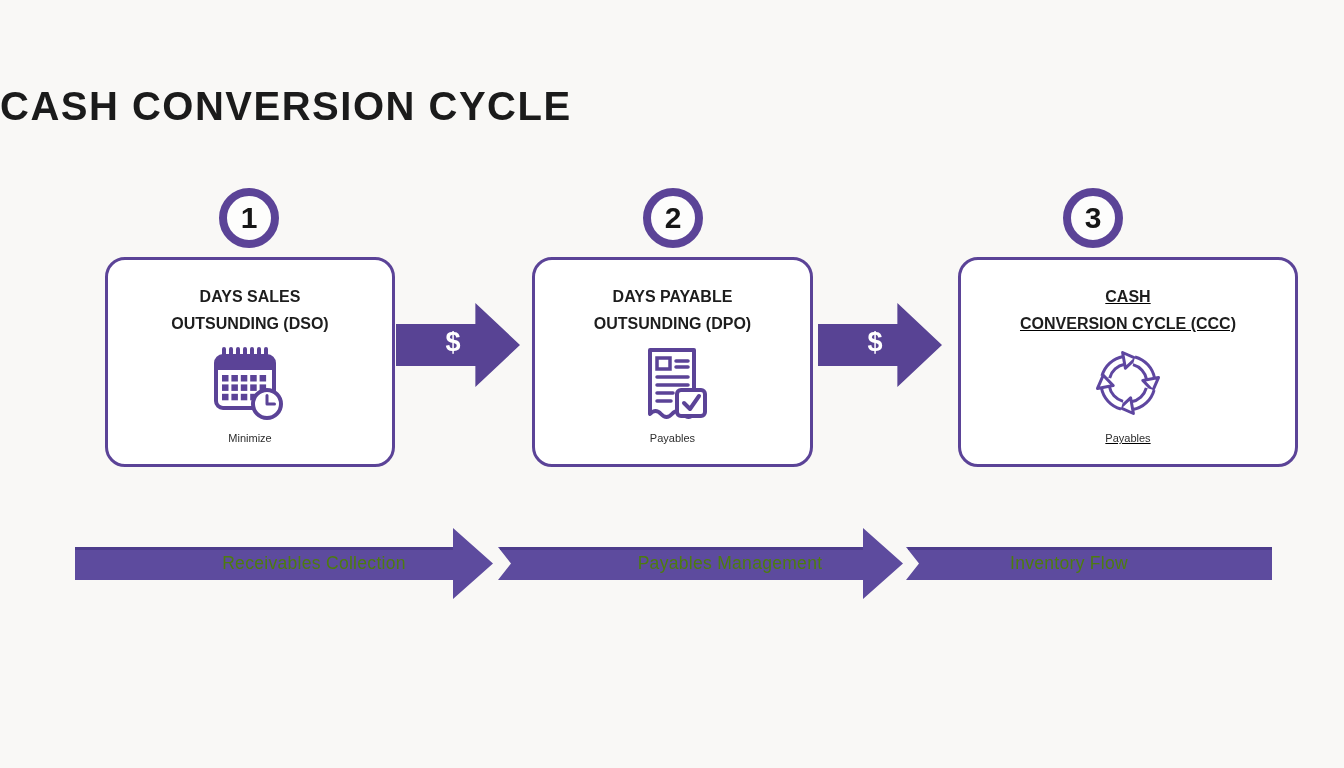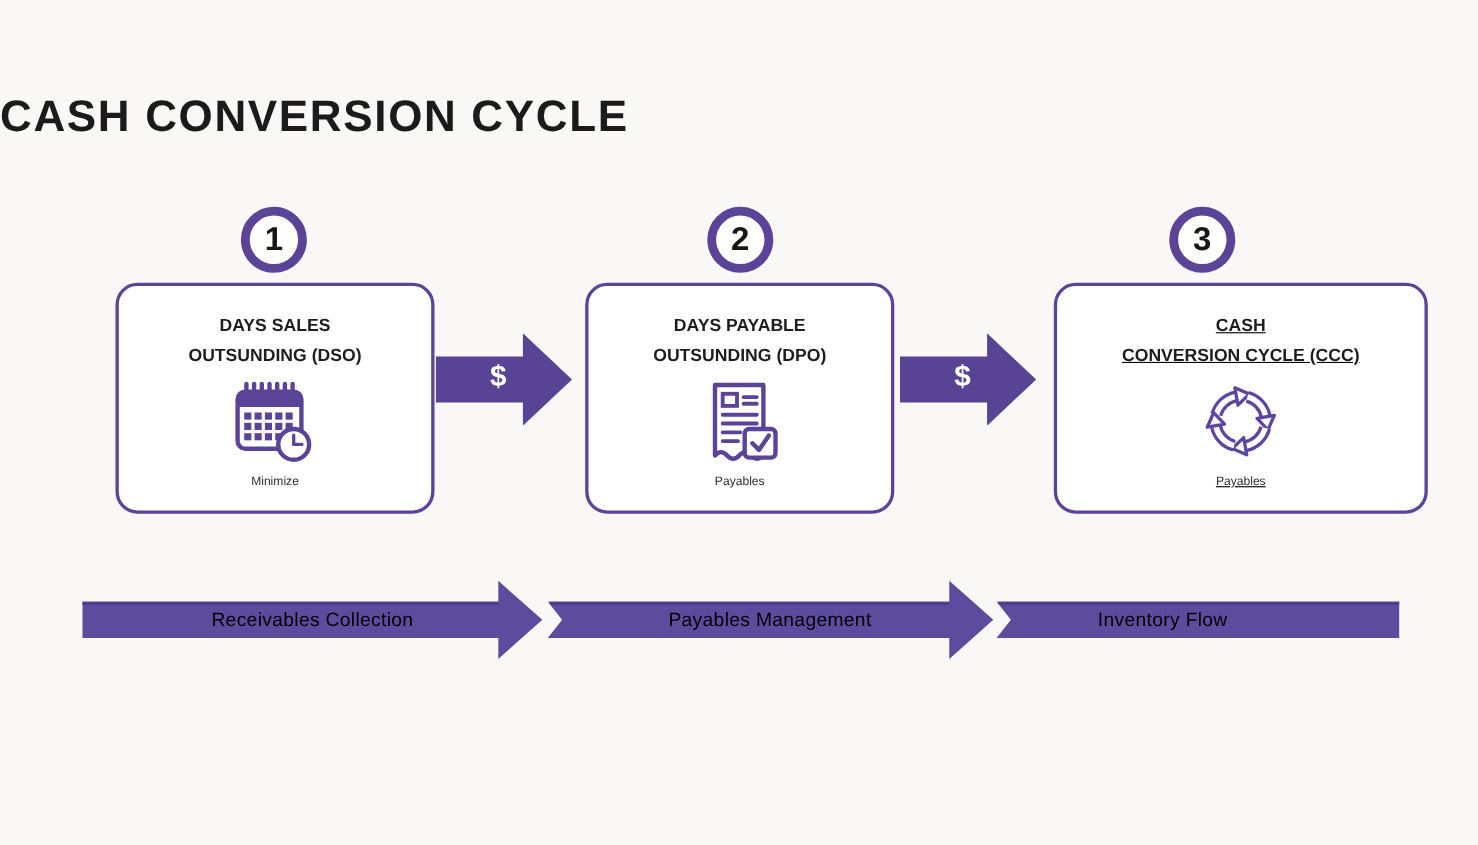--- a/index.html
+++ b/index.html
@@ -111,27 +111,28 @@
     top: 520px;
     width: 1344px;
     height: 90px;
   }
   .flow-label {
     position: absolute;
     top: 547px;
     height: 33px;
     line-height: 33px;
     text-align: center;
-    color: #000000;
+    color: #4d7c0f;
     font-size: 17.5px;
     letter-spacing: 0.3px;
+    padding-left: 30px;
   }
   .flow-label.f1 { left: 75px;  width: 418px; }
   .flow-label.f2 { left: 498px; width: 404px; text-align: center; }
-  .flow-label.f3 { left: 874px; width: 366px; }
+  .flow-label.f3 { left: 856px; width: 366px; }
 </style>
 </head>
 <body>
 
 <div class="stage">
 
   <div class="title">CASH CONVERSION CYCLE</div>
 
   <div class="num-circle c1">
     <span>1</span>

